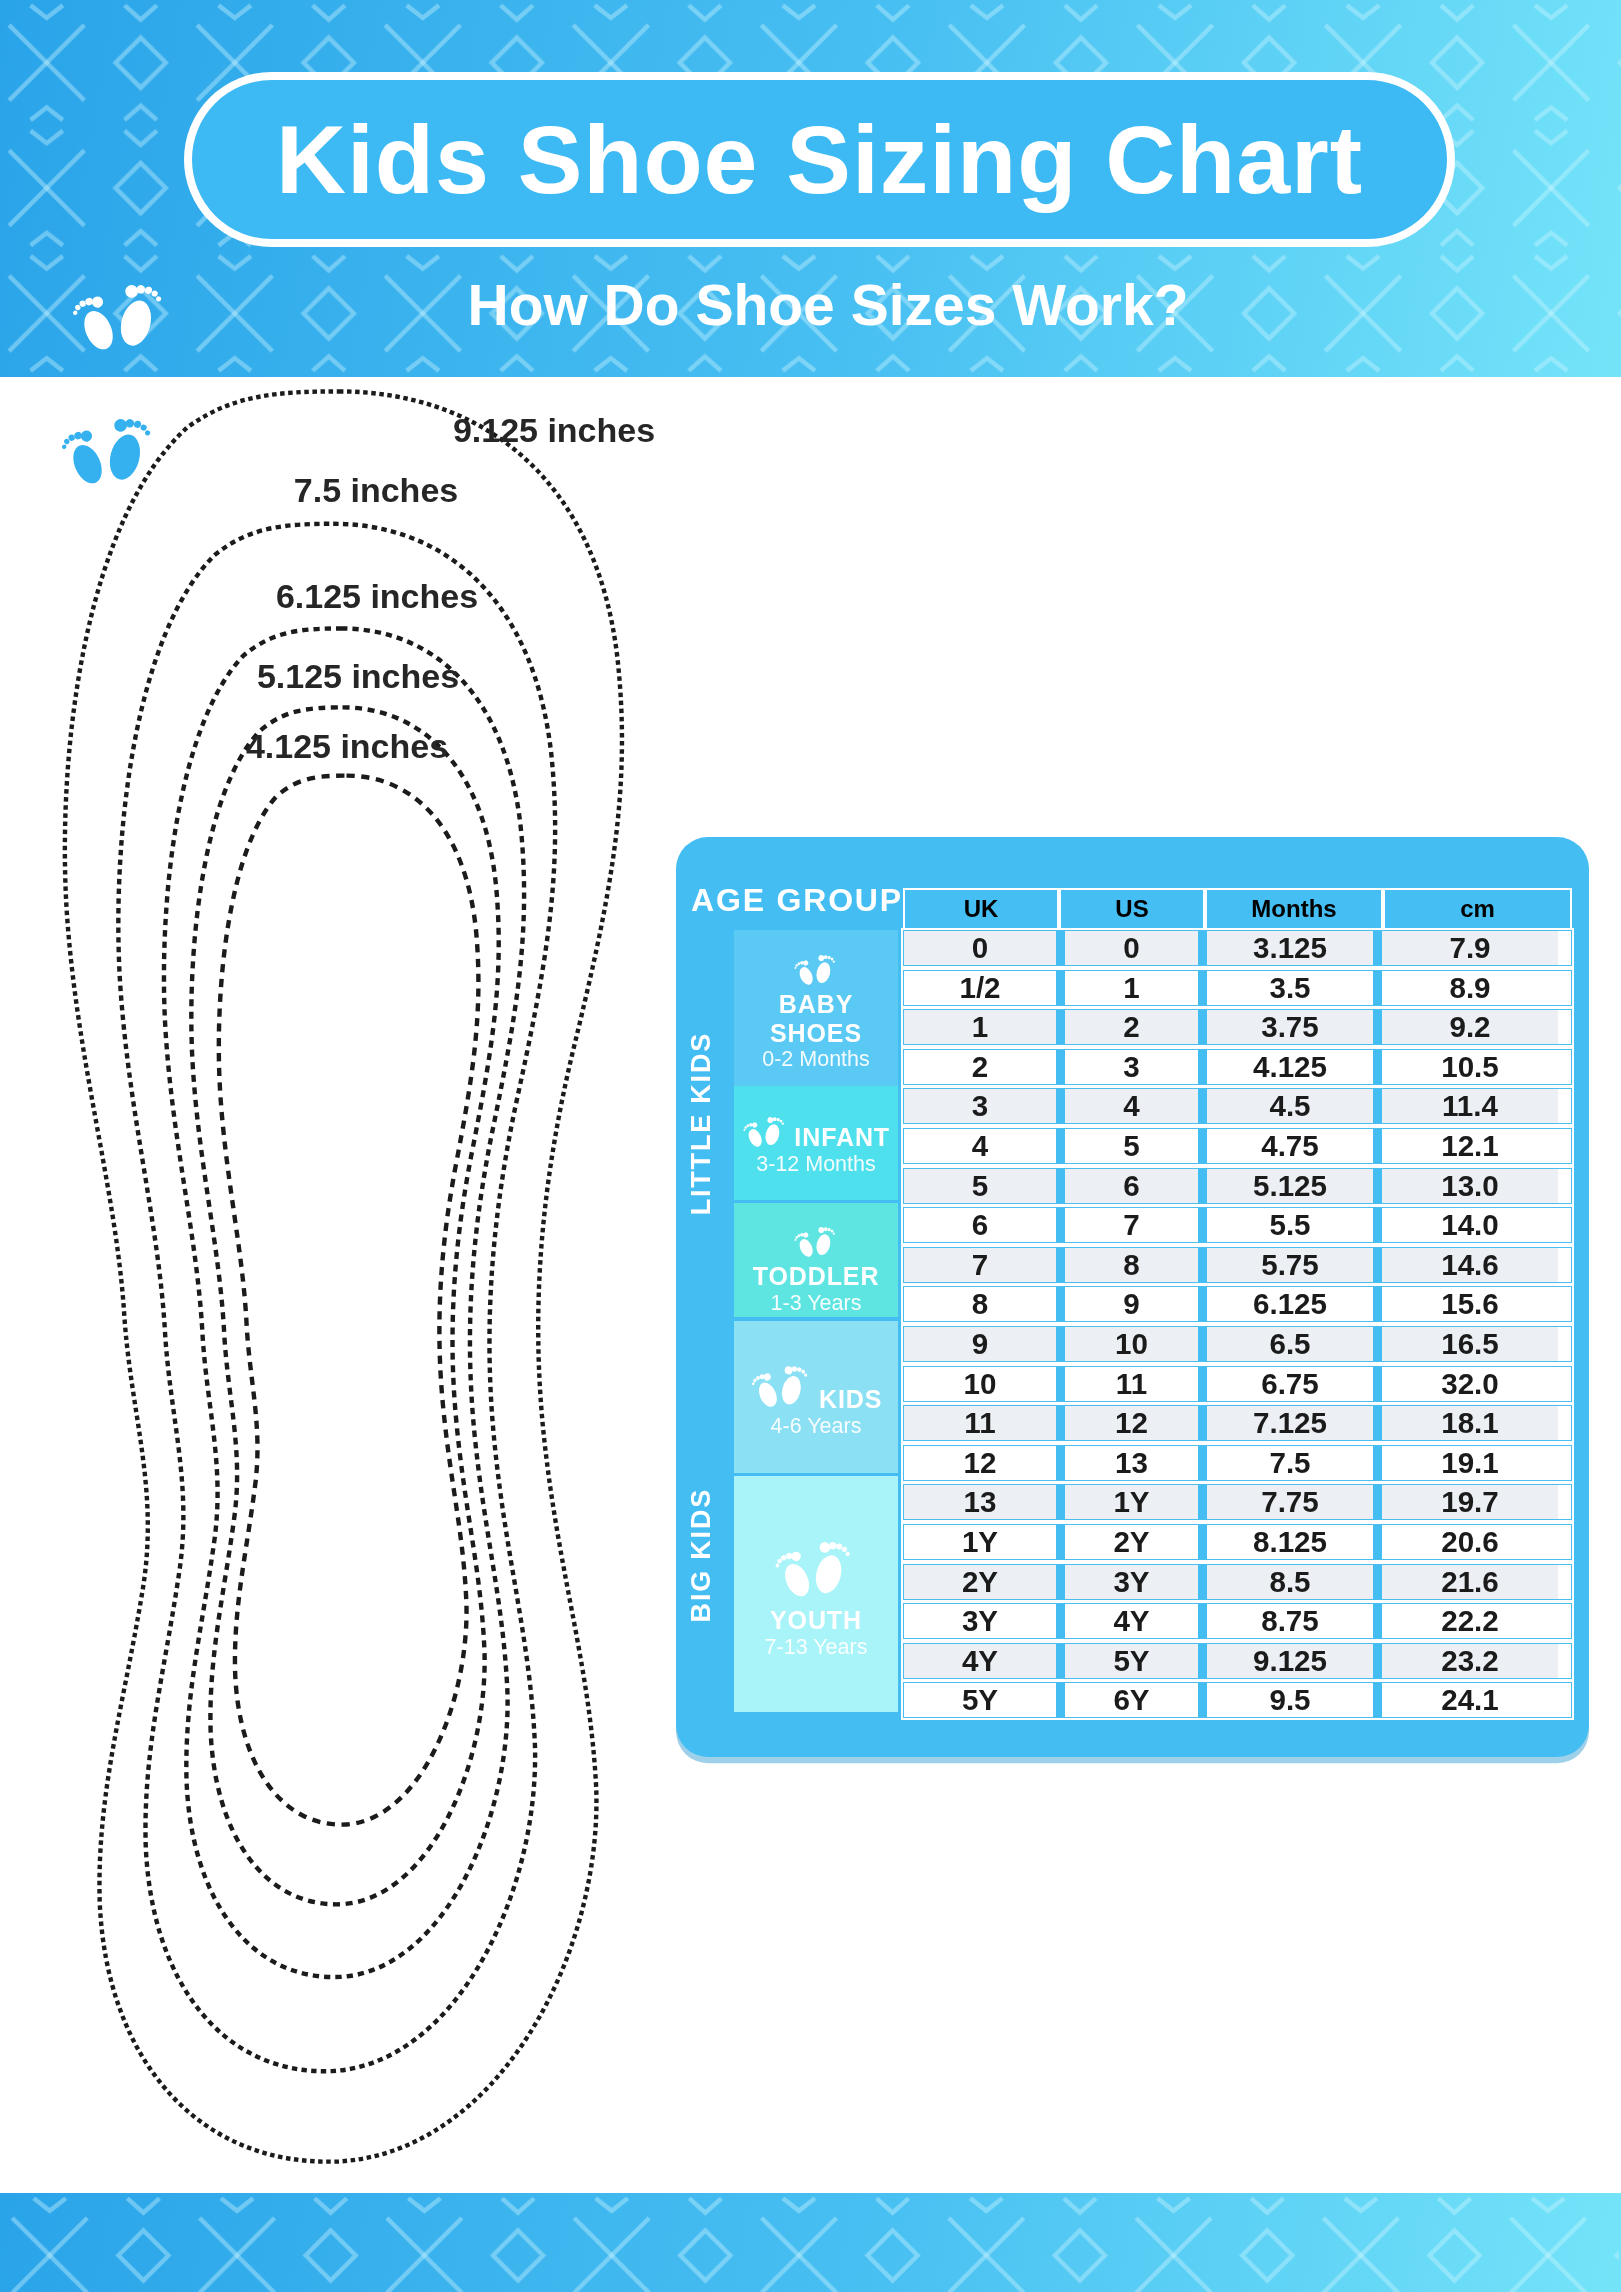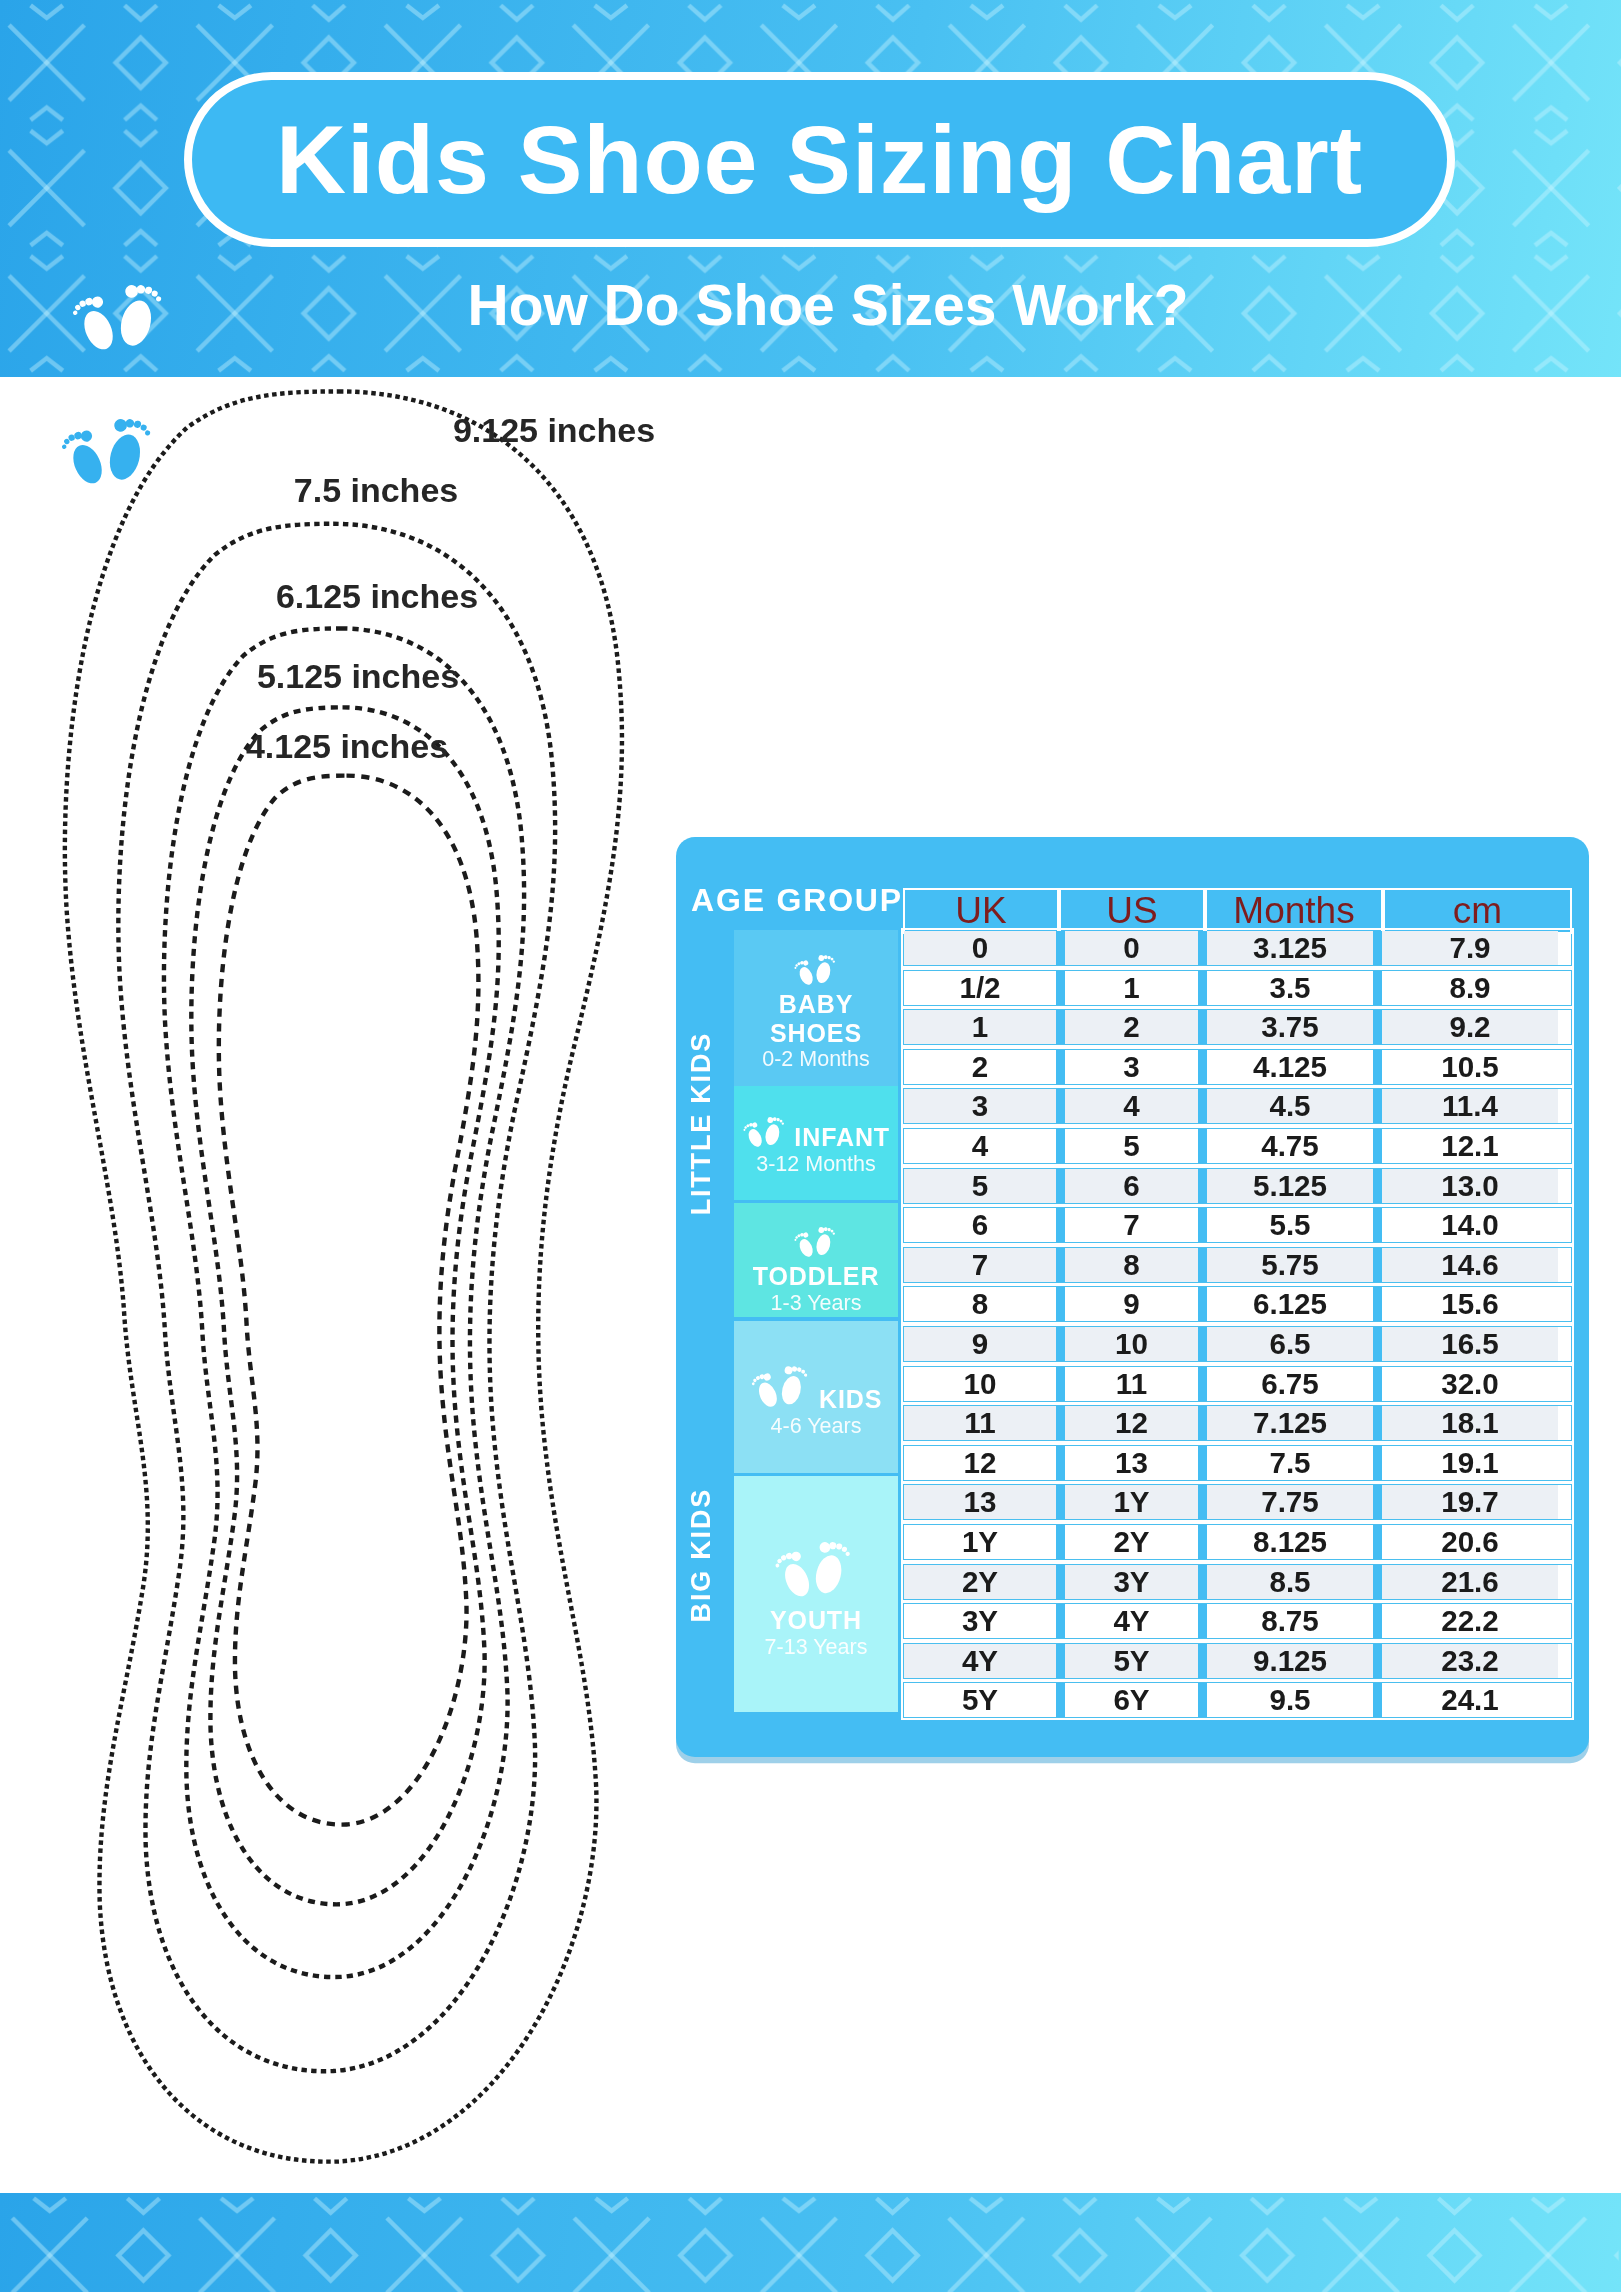--- a/index.html
+++ b/index.html
@@ -25,21 +25,21 @@
   .feet-page{position:absolute;left:59px;top:401px;width:102px;height:94px;color:#36b1ef;}
 
   
   .outlines{position:absolute;left:0;top:0;width:811px;height:2293px;pointer-events:none;}
   .outlines path{fill:none;stroke:#1b1b1b;stroke-width:4.4;vector-effect:non-scaling-stroke;}
   .foot-label{position:absolute;transform:translate(-50%,-50%);color:#262626;
               font-size:34px;font-weight:600;white-space:nowrap;}
 
   
   .card{position:absolute;left:676px;top:837px;width:913px;height:920px;
-        background:#44bdf3;border-radius:19px;
+        background:#44bdf3;border-radius:32px;
         box-shadow:0 6.3px 0 rgba(41,150,206,0.45);}
   .age-head{position:absolute;left:9px;top:45px;width:224px;text-align:center;
             color:#ffffff;font-size:32px;font-weight:700;letter-spacing:1.8px;white-space:nowrap;}
   .vlabel{position:absolute;display:flex;align-items:center;justify-content:center;
           color:#ffffff;font-weight:700;font-size:27px;letter-spacing:1.8px;}
   .vlabel span{writing-mode:vertical-rl;transform:rotate(180deg);white-space:nowrap;}
   .vl-little{left:3.6px;top:157px;width:43px;height:260px;}
   .vl-big{left:3.6px;top:609px;width:43px;height:219px;}
 
   .panel{position:absolute;left:58px;width:164px;box-sizing:border-box;
@@ -54,21 +54,21 @@
   .p-kids{top:484px;height:152px;background:#8ce0f4;}
   .p-youth{top:639px;height:236px;background:#a9f4f9;}
   .fi-s{width:47px;height:43px;color:#ffffff;}
   .fi-m{width:64px;height:59px;color:#ffffff;}
   .fi-l{width:86px;height:79px;color:#ffffff;}
 
   .grid{position:absolute;left:227px;top:51px;width:669px;}
   .thead{display:grid;grid-template-columns:156px 146px 178px 189px;height:42px;}
   .th{box-sizing:border-box;border:2.7px solid #ffffff;background:#45bef4;
       display:flex;align-items:center;justify-content:center;
-      color:#7f1d1d;font-size:37px;font-weight:400;}
+      color:#000000;font-size:24px;font-weight:700;}
   .trow{display:grid;grid-template-columns:152px 142px 175px 185px;height:36px;
         box-sizing:border-box;border:1.8px solid #4abfef;outline:2.7px solid #ffffff;
         margin:0 0 3.6px 0;background:#ffffff;}
   .trow.g .cell{background:#ecf0f5;}
   .trow.w .cell{background:#ffffff;}
   .cell{display:flex;align-items:center;justify-content:center;
         color:#1b1b1b;font-size:29.6px;font-weight:700;}
   .cell + .cell{border-left:9px solid #44bdf3;}
 </style>
 </head>

